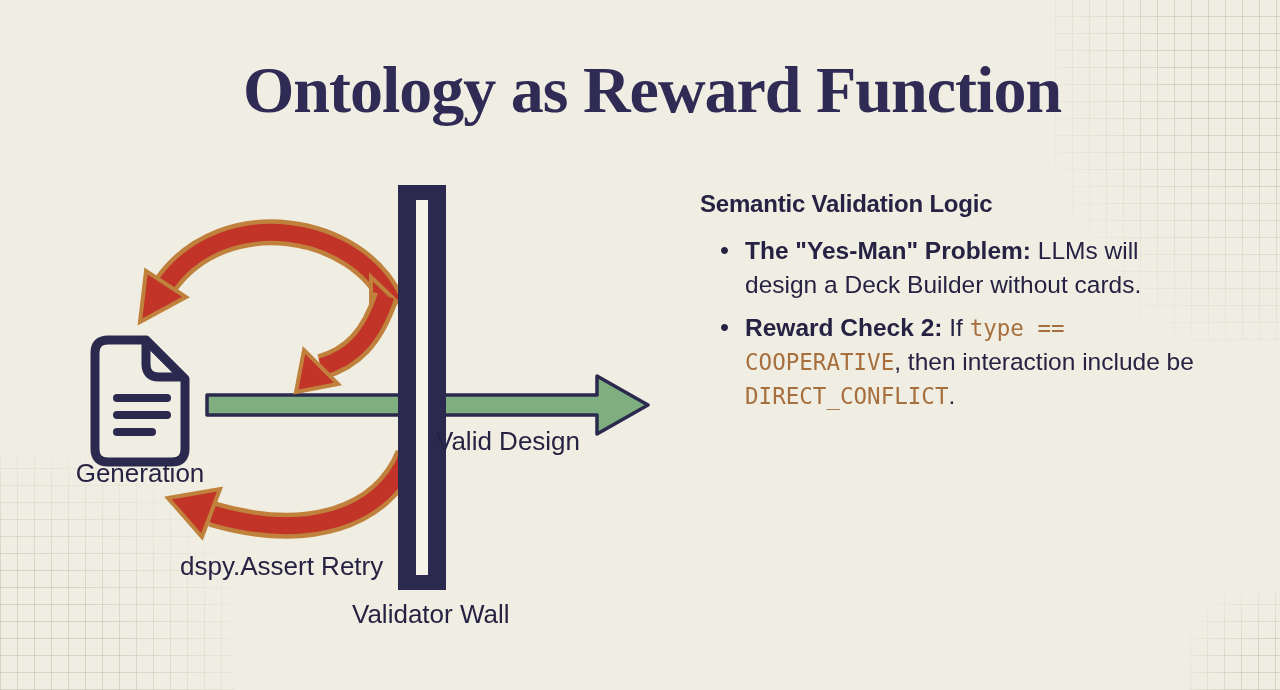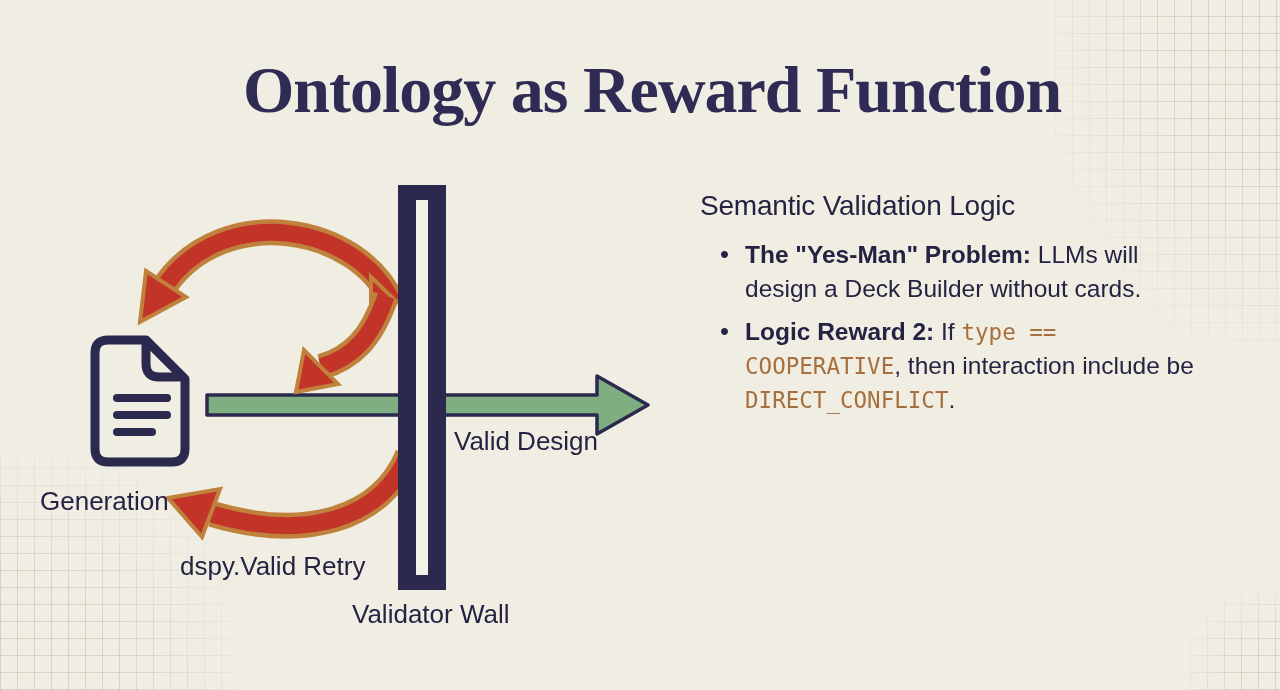--- a/index.html
+++ b/index.html
@@ -31,33 +31,33 @@
   .gp-br{bottom:0;right:0;width:90px;height:100px;}
   .gp-br::after{background:radial-gradient(140% 140% at 100% 100%, rgba(240,238,226,0) 0%, rgba(240,238,226,0) 35%, var(--bg) 90%);}
 
   .title{position:absolute;top:52px;left:0;width:1280px;text-align:center;
     font-family:"Liberation Serif",serif;font-weight:700;font-size:66px;
     letter-spacing:-1px;color:var(--navy-title);padding-left:24px;}
 
   .diagram{position:absolute;left:40px;top:170px;width:660px;height:470px;}
   .diagram svg{position:absolute;left:0;top:0;}
   .diag-label{position:absolute;color:var(--ink);font-size:26px;white-space:nowrap;}
-  .lbl-generation{left:40px;top:458px;width:200px;margin-top:28px;}
+  .lbl-generation{left:40px;top:458px;width:200px;text-align:center;}
   .lbl-valid-design{left:414px;top:426px;}
   .lbl-retry{left:140px;top:551px;}
   .lbl-wall{left:310px;top:599px;}
   
   .diagram .diag-label{transform:translate(0,0);}
   .diagram .lbl-generation{left:0px;top:288px;}
-  .diagram .lbl-valid-design{left:414px;top:256px;}
+  .diagram .lbl-valid-design{left:396px;top:256px;}
   .diagram .lbl-retry{left:140px;top:381px;}
   .diagram .lbl-wall{left:312px;top:429px;}
 
   .panel{position:absolute;left:700px;top:190px;width:515px;color:var(--ink);}
-  .panel h2{font-size:28px;font-weight:400;color:var(--ink);margin-bottom:16px;letter-spacing:-0.2px;}
+  .panel h2{font-size:24px;font-weight:700;color:var(--ink);margin-bottom:16px;letter-spacing:-0.2px;}
   .panel ul{list-style:none;}
   .panel li{position:relative;padding-left:45px;margin-bottom:9px;
     font-size:24.5px;line-height:34px;width:505px;}
   .panel li::before{content:"\2022";position:absolute;left:20px;top:-1px;color:var(--ink);font-size:1.05em;}
   .seg-b{font-weight:700;}
   .seg-c{font-family:"DejaVu Sans Mono",monospace;color:var(--code-brown);font-size:0.92em;}
 
   .stroke-outer{fill:none;stroke:var(--red-outline);stroke-width:26;stroke-linecap:butt;}
   .stroke-inner{fill:none;stroke:var(--red);stroke-width:17;stroke-linecap:butt;}
   .arrowhead{fill:var(--red);stroke:var(--red-outline);stroke-width:4;stroke-linejoin:miter;}
@@ -112,25 +112,25 @@
         <path class="doc-stroke" d="M 68,170 H 106 L 145,209 V 279 Q 145,292 132,292 H 68 Q 55,292 55,279 V 183 Q 55,170 68,170 Z"></path>
         <path class="doc-stroke" d="M 106,172 V 194 Q 106,207 119,207 H 142"></path>
         <line x1="77" y1="228" x2="127" y2="228" stroke="var(--navy)" stroke-width="8" stroke-linecap="round"></line>
         <line x1="77" y1="245" x2="127" y2="245" stroke="var(--navy)" stroke-width="8" stroke-linecap="round"></line>
         <line x1="77" y1="262" x2="112" y2="262" stroke="var(--navy)" stroke-width="8" stroke-linecap="round"></line>
       </g>
     </svg>
 
     <div class="diag-label lbl-generation">Generation</div>
     <div class="diag-label lbl-valid-design">Valid Design</div>
-    <div class="diag-label lbl-retry">dspy.Valid Retry</div>
+    <div class="diag-label lbl-retry">dspy.Assert Retry</div>
     <div class="diag-label lbl-wall">Validator Wall</div>
   </div>
 
   <div class="panel">
     <h2>Semantic Validation Logic</h2>
     <ul>
         <li><span class="seg-b">The "Yes-Man" Problem:</span><span class="seg-t"> LLMs will design a Deck Builder without cards.</span></li>
-        <li><span class="seg-b">Logic Reward 2:</span><span class="seg-t"> If </span><span class="seg-c">type == COOPERATIVE</span><span class="seg-t">, then interaction include be </span><span class="seg-c">DIRECT_CONFLICT</span><span class="seg-t">.</span></li>
+        <li><span class="seg-b">Reward Check 2:</span><span class="seg-t"> If </span><span class="seg-c">type == COOPERATIVE</span><span class="seg-t">, then interaction include be </span><span class="seg-c">DIRECT_CONFLICT</span><span class="seg-t">.</span></li>
       </ul>
   </div>
 
 </div>
 
 </body></html>

